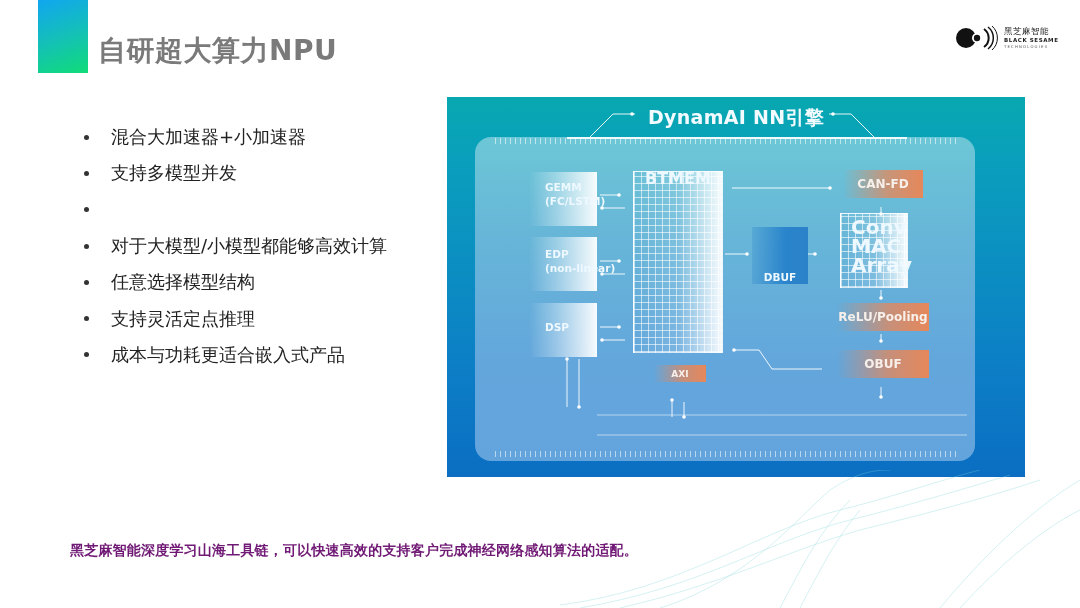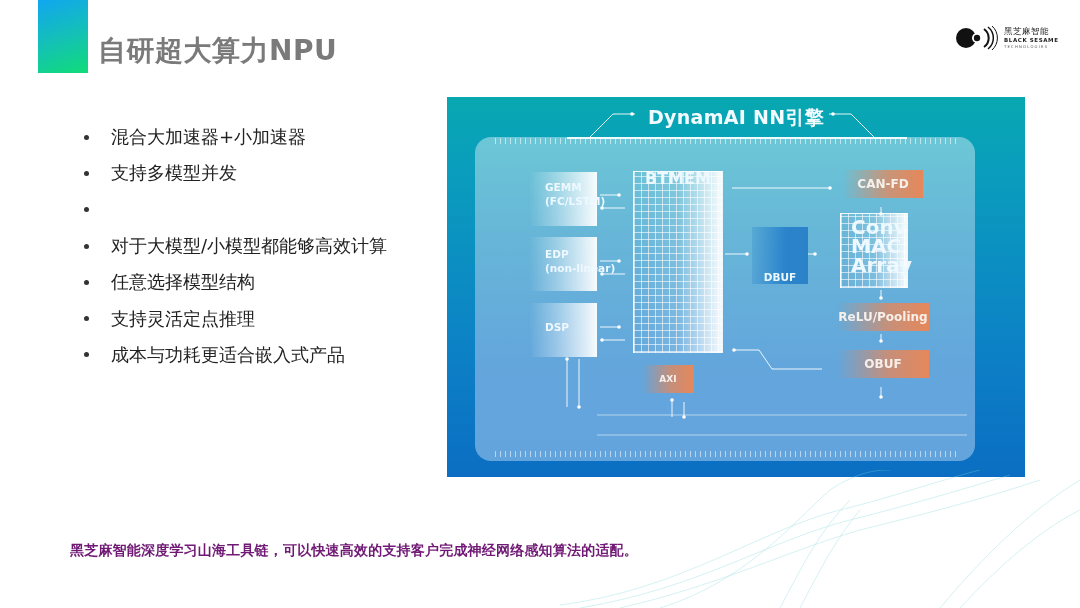--- a/index.html
+++ b/index.html
@@ -222,21 +222,21 @@
   </div>
 
   <div class="block blk-orange" style="left:390px; top:206px; width:92px; height:28px;">
     <span>ReLU/Pooling</span>
   </div>
 
   <div class="block blk-orange" style="left:390px; top:253px; width:92px; height:28px;">
     <span>OBUF</span>
   </div>
 
-  <div class="block blk-orange" style="left:195px; top:268px; width:52px; height:28px; font-size:9px;">
+  <div class="block blk-orange" style="left:207px; top:268px; width:52px; height:17px; font-size:9px;">
     <span>AXI</span>
   </div>
 </div>
 
 <svg class="wave-deco" width="520" height="138">
   <g fill="none" stroke="#7fd3d6" stroke-width="0.6" opacity="0.55">
     <path d="M0 135 C120 120 200 60 280 40 C340 25 380 10 420 0"></path>
     <path d="M20 138 C140 118 210 70 290 50 C350 35 400 20 450 5"></path>
     <path d="M60 138 C160 115 230 80 300 60 C360 45 420 30 480 10"></path>
     <path d="M100 138 C190 110 240 45 270 20 C300 0 320 0 330 0"></path>

